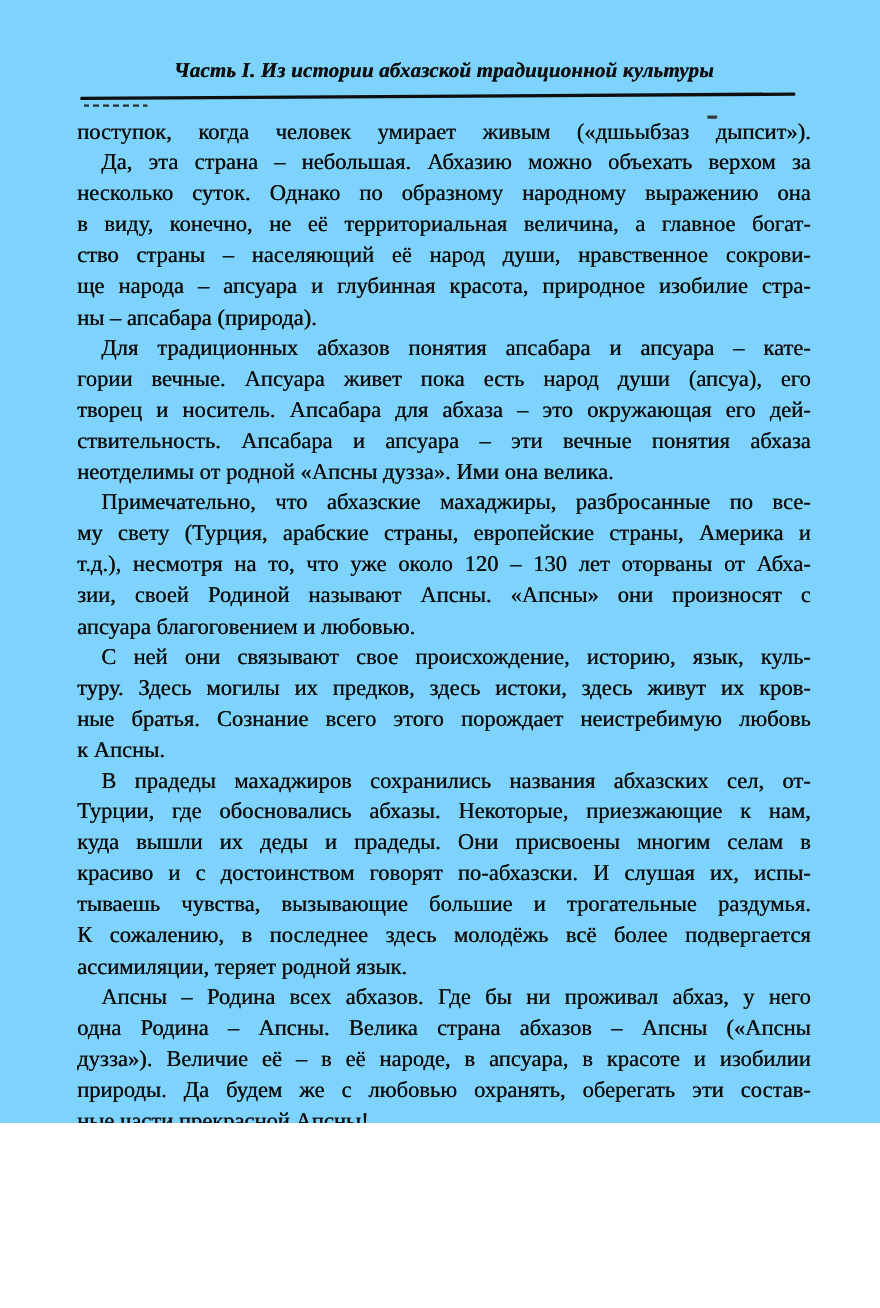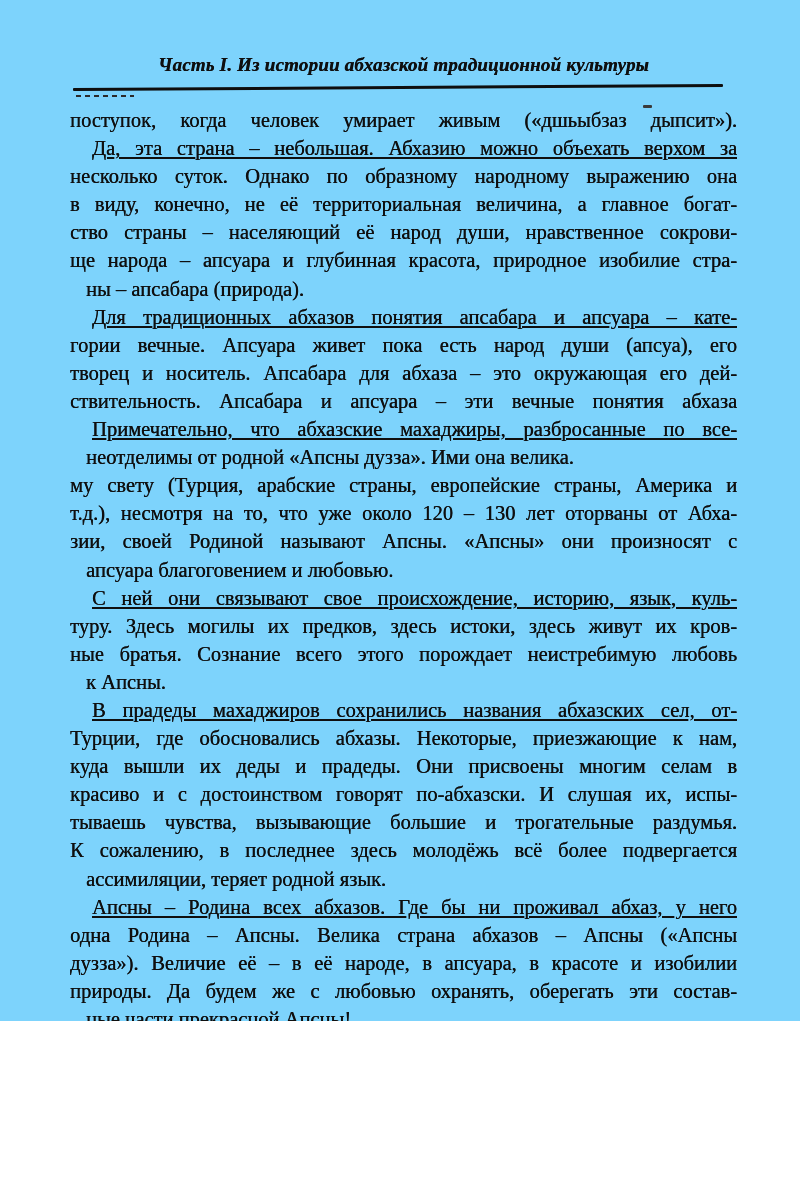--- a/index.html
+++ b/index.html
@@ -74,25 +74,23 @@
     font-size: 20.5px;
     overflow: hidden;
     text-align: justify;
     text-align-last: justify;
     white-space: normal;
     text-shadow: 0.35px 0 0 currentColor;
   }
   .line.last {
     text-align: left;
     text-align-last: left;
-    margin-left: 16px;
   }
   .line.indent {
     text-indent: 22px;
-    text-decoration: underline;
   }
   
   .page-number {
     position: absolute;
     left: 70px;
     top: 1083px;
     width: 667px;
     text-align: center;
     font-size: 20px;
     line-height: 26px;
@@ -116,22 +114,22 @@
       <div class="line indent">Да, эта страна – небольшая. Абхазию можно объехать верхом за</div>
       <div class="line">несколько суток. Однако по образному народному выражению она</div>
       <div class="line">в виду, конечно, не её территориальная величина, а главное богат-</div>
       <div class="line">ство страны – населяющий её народ души, нравственное сокрови-</div>
       <div class="line">ще народа – апсуара и глубинная красота, природное изобилие стра-</div>
       <div class="line last">ны – апсабара (природа).</div>
       <div class="line indent">Для традиционных абхазов понятия апсабара и апсуара – кате-</div>
       <div class="line">гории вечные. Апсуара живет пока есть народ души (апсуа), его</div>
       <div class="line">творец и носитель. Апсабара для абхаза – это окружающая его дей-</div>
       <div class="line">ствительность. Апсабара и апсуара – эти вечные понятия абхаза</div>
+      <div class="line last">неотделимы от родной «Апсны дузза». Ими она велика.</div>
       <div class="line indent">Примечательно, что абхазские махаджиры, разбросанные по все-</div>
-      <div class="line last">неотделимы от родной «Апсны дузза». Ими она велика.</div>
       <div class="line">му свету (Турция, арабские страны, европейские страны, Америка и</div>
       <div class="line">т.д.), несмотря на то, что уже около 120 – 130 лет оторваны от Абха-</div>
       <div class="line">зии, своей Родиной называют Апсны. «Апсны» они произносят с</div>
       <div class="line last">апсуара благоговением и любовью.</div>
       <div class="line indent">С ней они связывают свое происхождение, историю, язык, куль-</div>
       <div class="line">туру. Здесь могилы их предков, здесь истоки, здесь живут их кров-</div>
       <div class="line">ные братья. Сознание всего этого порождает неистребимую любовь</div>
       <div class="line last">к Апсны.</div>
       <div class="line indent">В прадеды махаджиров сохранились названия абхазских сел, от-</div>
       <div class="line">Турции, где обосновались абхазы. Некоторые, приезжающие к нам,</div>

